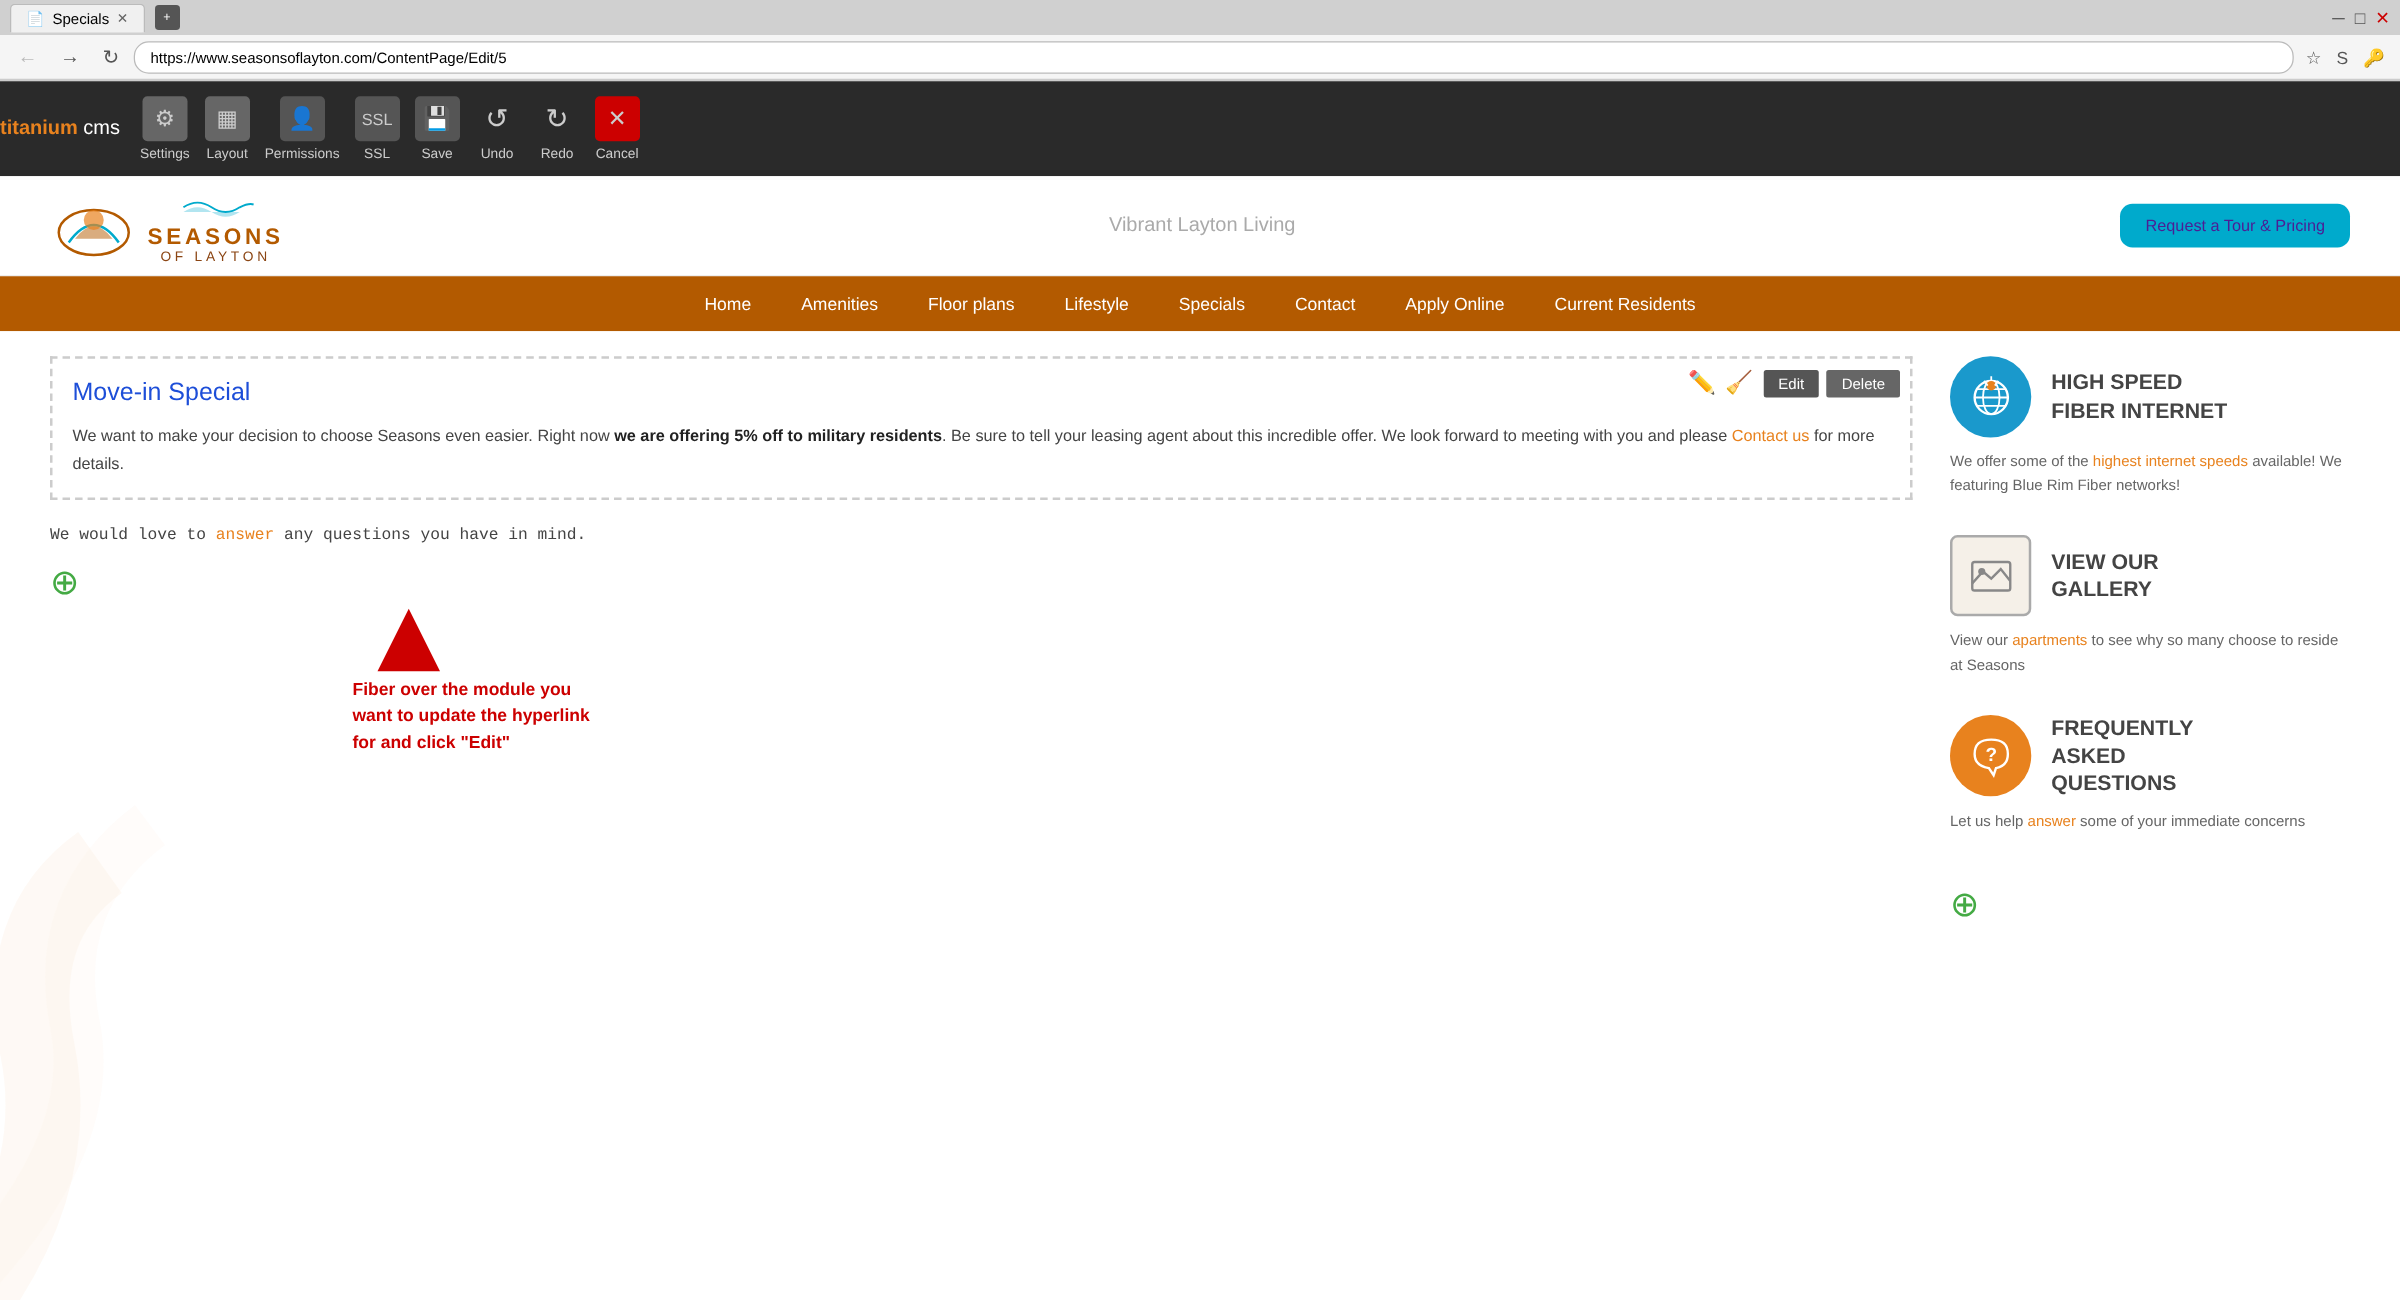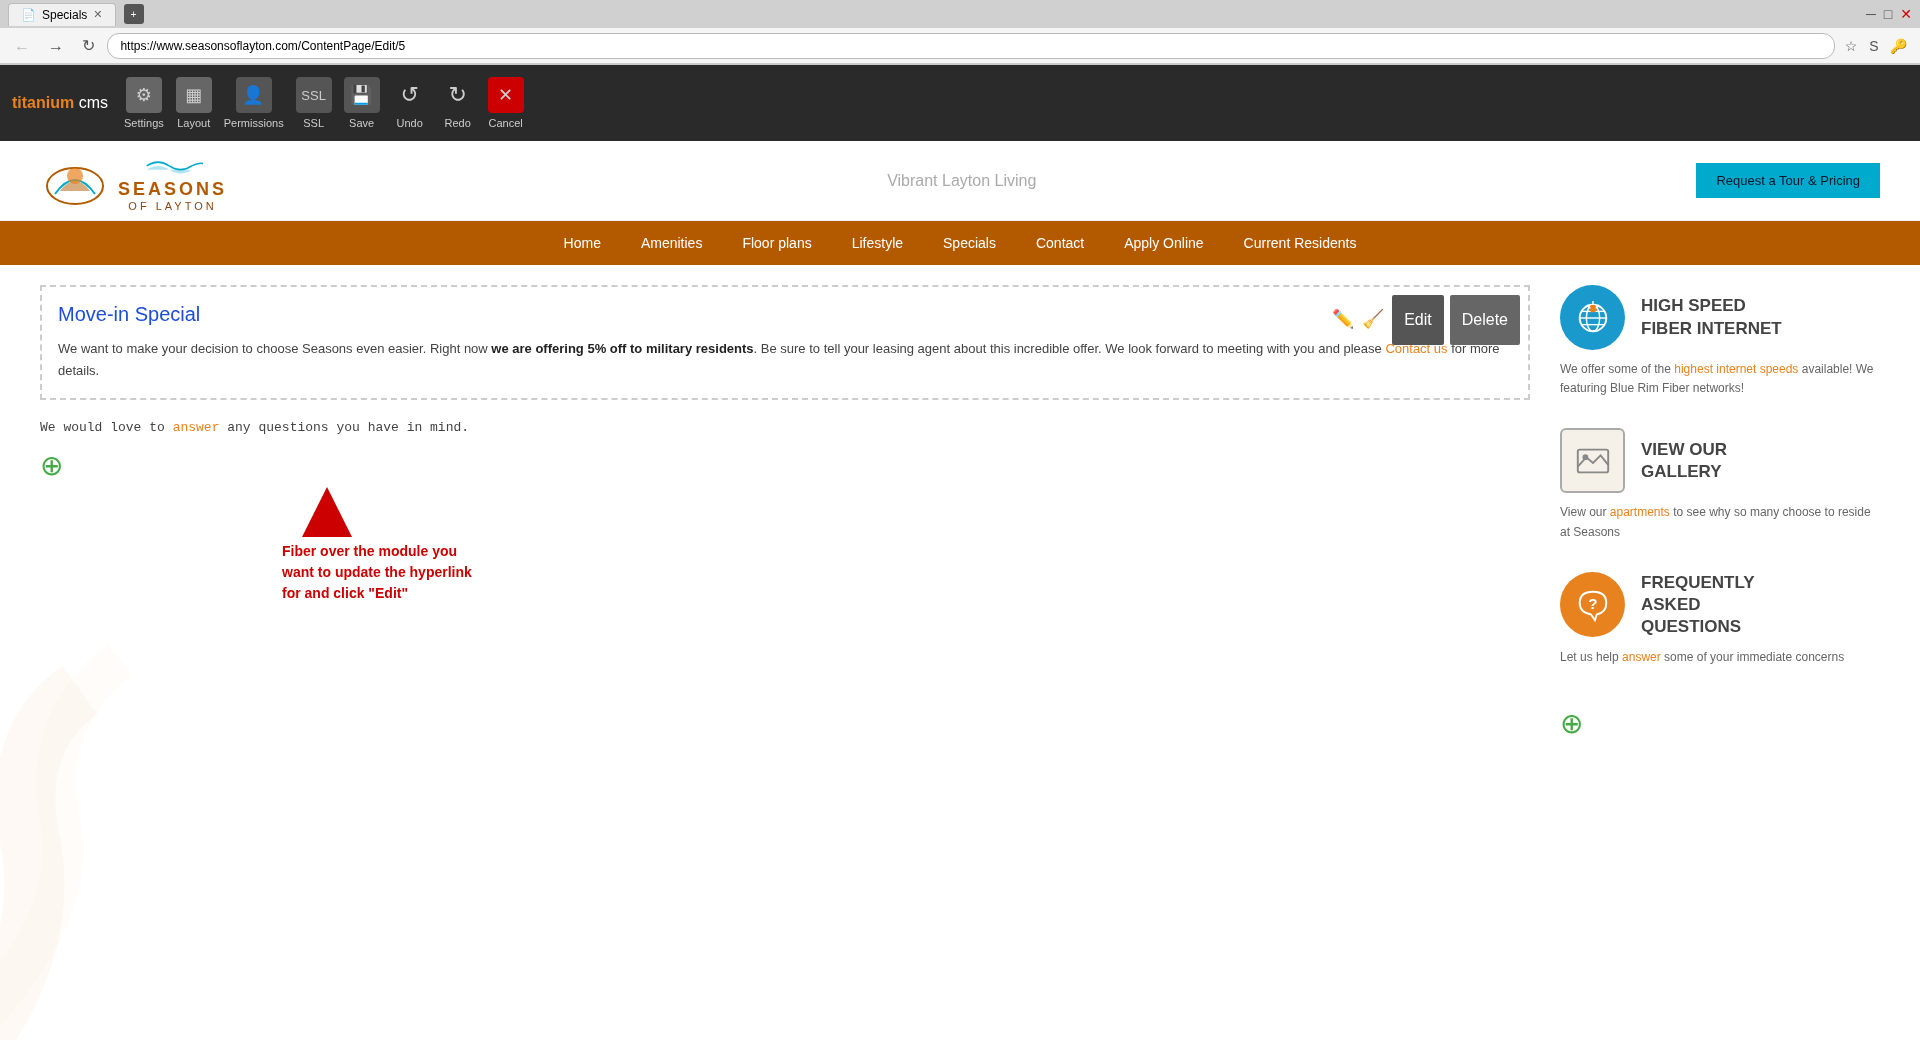--- a/index.html
+++ b/index.html
@@ -70,21 +70,21 @@
       color: #555;
       cursor: pointer;
       padding: 2px 4px;
     }
 
     
     .cms-toolbar {
       background: #2a2a2a;
       display: flex;
       align-items: center;
-      padding: 4px 12px;
+      padding: 4px 0;
       gap: 16px;
       height: 76px;
     }
     .cms-logo {
       color: #fff;
       font-size: 16px;
       font-weight: bold;
     }
     .cms-logo span { color: #e8821e; }
     .cms-logo em { color: #fff; font-style: normal; font-weight: 300; }
@@ -130,26 +130,26 @@
       align-items: center;
       gap: 8px;
     }
     .logo-graphic {
       width: 70px;
       height: 50px;
       position: relative;
     }
     .request-btn {
       background: #00aacc;
-      color: #0f172a;
+      color: #4c1d95;
       border: none;
       padding: 10px 20px;
       font-size: 13px;
       cursor: pointer;
-      border-radius: 0;
+      border-radius: 10px;
     }
 
     
     .site-nav {
       background: #b35a00;
       display: flex;
       justify-content: center;
       padding: 0;
     }
     .site-nav a {
@@ -190,22 +190,22 @@
       gap: 6px;
       align-items: center;
     }
     .module-action-icon {
       width: 24px;
       height: 24px;
       cursor: pointer;
       font-size: 16px;
     }
     .module-action-btn {
-      padding: 16px 12px;
-      font-size: 16px;
+      padding: 4px 12px;
+      font-size: 12px;
       cursor: pointer;
       border: none;
       border-radius: 2px;
     }
     .edit-btn { background: #555; color: #fff; }
     .delete-btn { background: #666; color: #fff; }
 
     .module-title {
       font-size: 20px;
       color: #1d4ed8;

